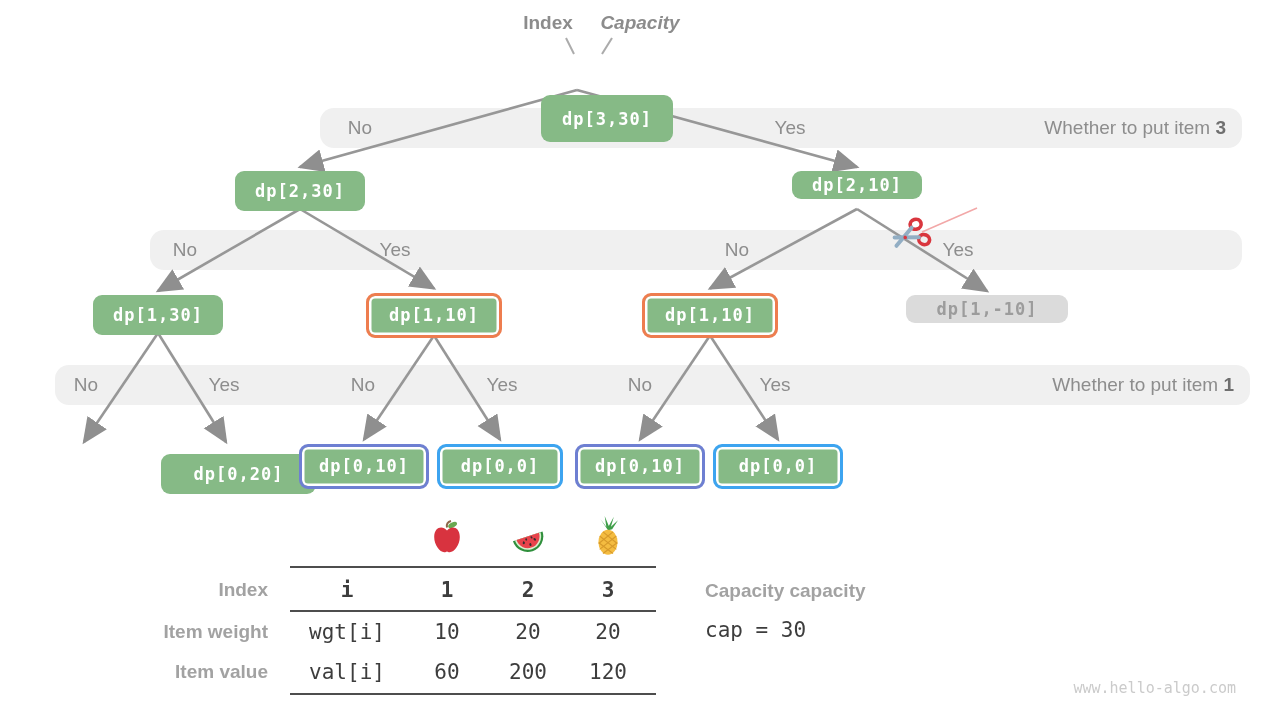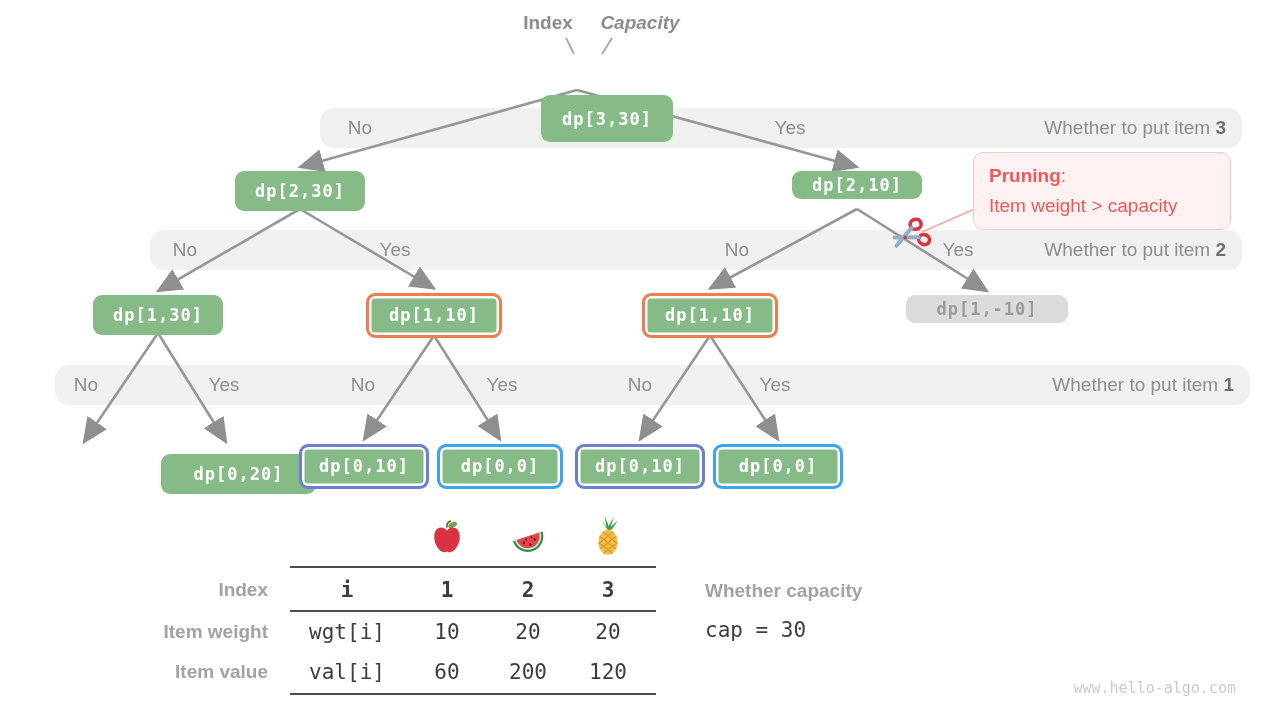--- a/index.html
+++ b/index.html
@@ -83,24 +83,20 @@
       <line x1="612" y1="38" x2="602" y2="54" stroke="#ababab" stroke-width="2"></line>
     </g>
     <g>
       <line x1="922" y1="232" x2="977" y2="208" stroke="#f2a8a8" stroke-width="1.5"></line>
     </g>
   </svg>
 
   <div class="pointer-label" style="left:548px;top:12px;">Index</div>
   <div class="pointer-label" style="left:640px;top:12px;font-style:italic;">Capacity</div>
 
-  <div id="pruning-box">
-    <span class="p-title">Pruning</span><span>:</span><br>
-    <span>Item weight &gt; capacity</span>
-  </div>
 
   <svg id="scissors" viewBox="0 0 48 48">
     <g transform="rotate(8 24 24)">
       <ellipse cx="25" cy="12" rx="5.5" ry="5" fill="none" stroke="#d9363e" stroke-width="3.6" transform="rotate(-25 25 12)"></ellipse>
       <ellipse cx="35.5" cy="26" rx="5.5" ry="5" fill="none" stroke="#d9363e" stroke-width="3.6" transform="rotate(15 35.5 26)"></ellipse>
       <line x1="21.5" y1="16" x2="9" y2="36" stroke="#92aec4" stroke-width="4" stroke-linecap="round"></line>
       <line x1="30" y1="24.5" x2="6" y2="28" stroke="#92aec4" stroke-width="4" stroke-linecap="round"></line>
       <circle cx="16.5" cy="26.5" r="1.8" fill="#d9363e"></circle>
     </g>
   </svg>
@@ -132,35 +128,34 @@
     <g stroke="#d79a2b" stroke-width="1.4">
       <line x1="8" y1="24" x2="28" y2="40"></line>
       <line x1="7" y1="32" x2="24" y2="45"></line>
       <line x1="12" y1="19" x2="29" y2="33"></line>
       <line x1="28" y1="24" x2="8" y2="40"></line>
       <line x1="29" y1="32" x2="12" y2="45"></line>
       <line x1="24" y1="19" x2="7" y2="33"></line>
     </g>
   </svg>
 
-  <div id="capacity-label">Whether capacity</div>
+  <div id="capacity-label">Capacity capacity</div>
   <div id="capacity-code">cap = 30</div>
 
   <div id="watermark">www.hello-algo.com</div>
 <div class="band" style="left: 320px; top: 108px; width: 922px; height: 40px;">
       <div class="band-option" style="left: 40px;">No</div>
       <div class="band-option" style="left: 470px;">Yes</div>
       <div class="band-question" style="right: 16px;"><span>Whether to put item </span><b>3</b></div>
     </div>
     <div class="band" style="left: 150px; top: 230px; width: 1092px; height: 40px;">
       <div class="band-option" style="left: 35px;">No</div>
       <div class="band-option" style="left: 245px;">Yes</div>
       <div class="band-option" style="left: 587px;">No</div>
       <div class="band-option" style="left: 808px;">Yes</div>
-      <div class="band-question" style="right: 16px;"><span>Whether to put item </span><b>2</b></div>
     </div>
     <div class="band" style="left: 55px; top: 365px; width: 1195px; height: 40px;">
       <div class="band-option" style="left: 31px;">No</div>
       <div class="band-option" style="left: 169px;">Yes</div>
       <div class="band-option" style="left: 308px;">No</div>
       <div class="band-option" style="left: 447px;">Yes</div>
       <div class="band-option" style="left: 585px;">No</div>
       <div class="band-option" style="left: 720px;">Yes</div>
       <div class="band-question" style="right: 16px;"><span>Whether to put item </span><b>1</b></div>
     </div>

